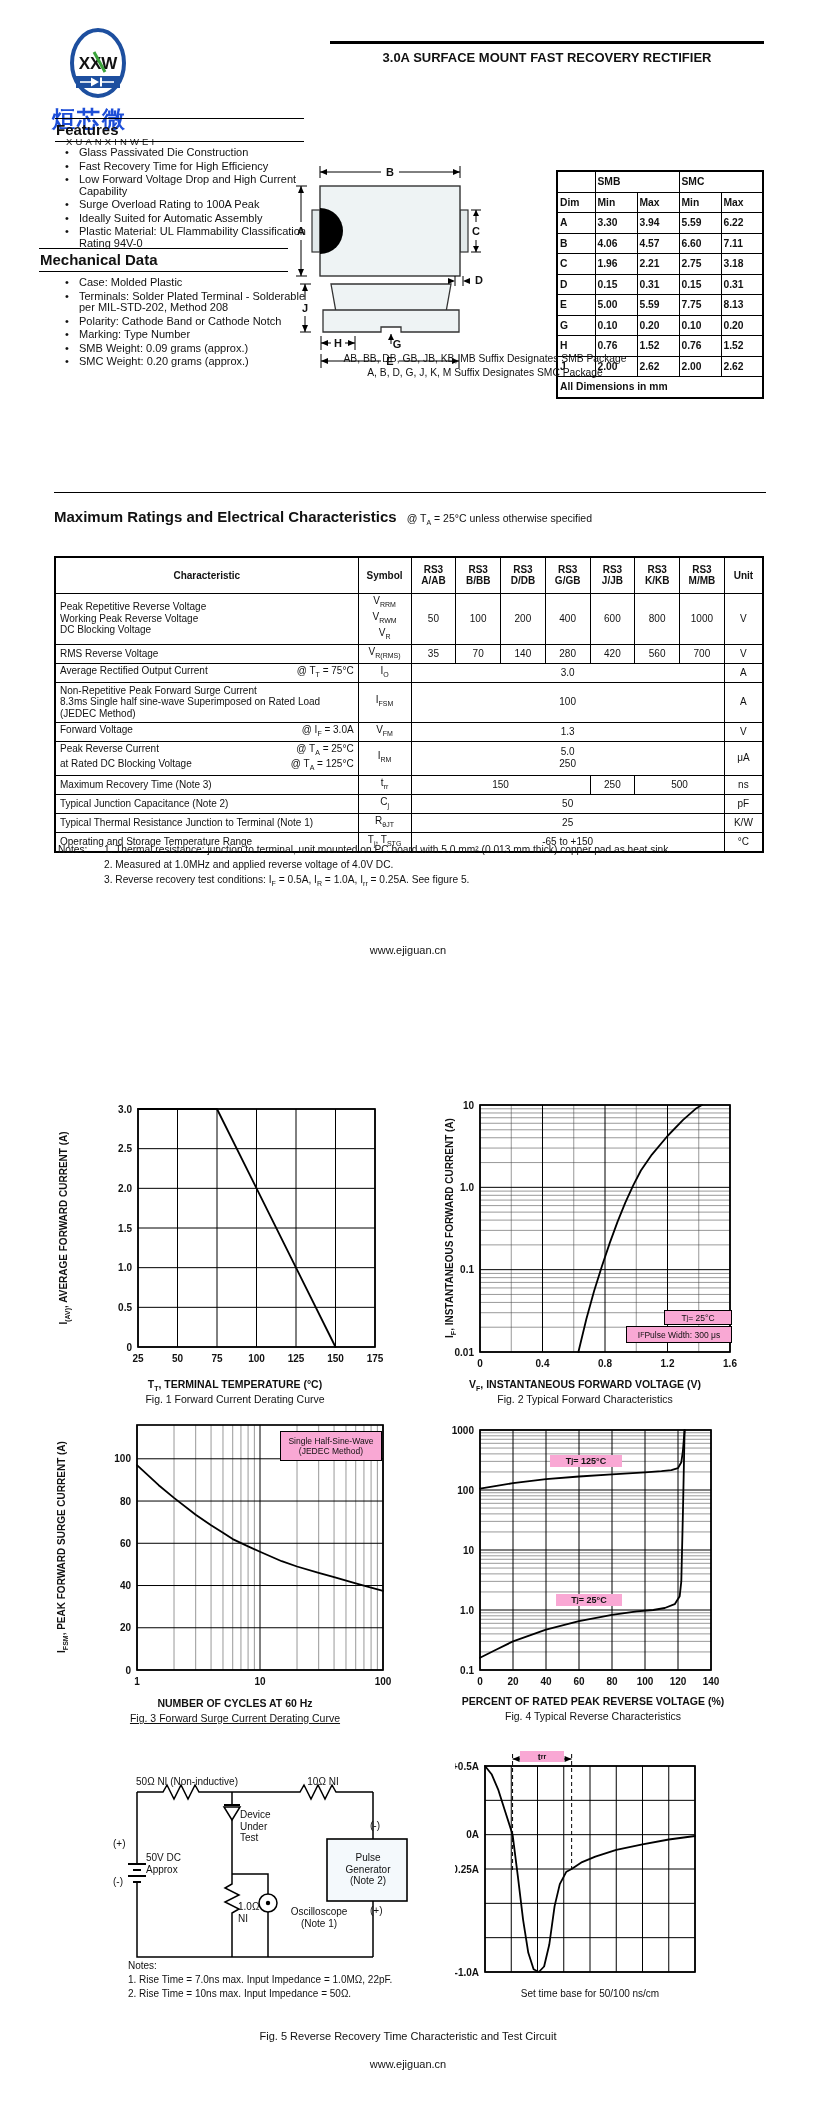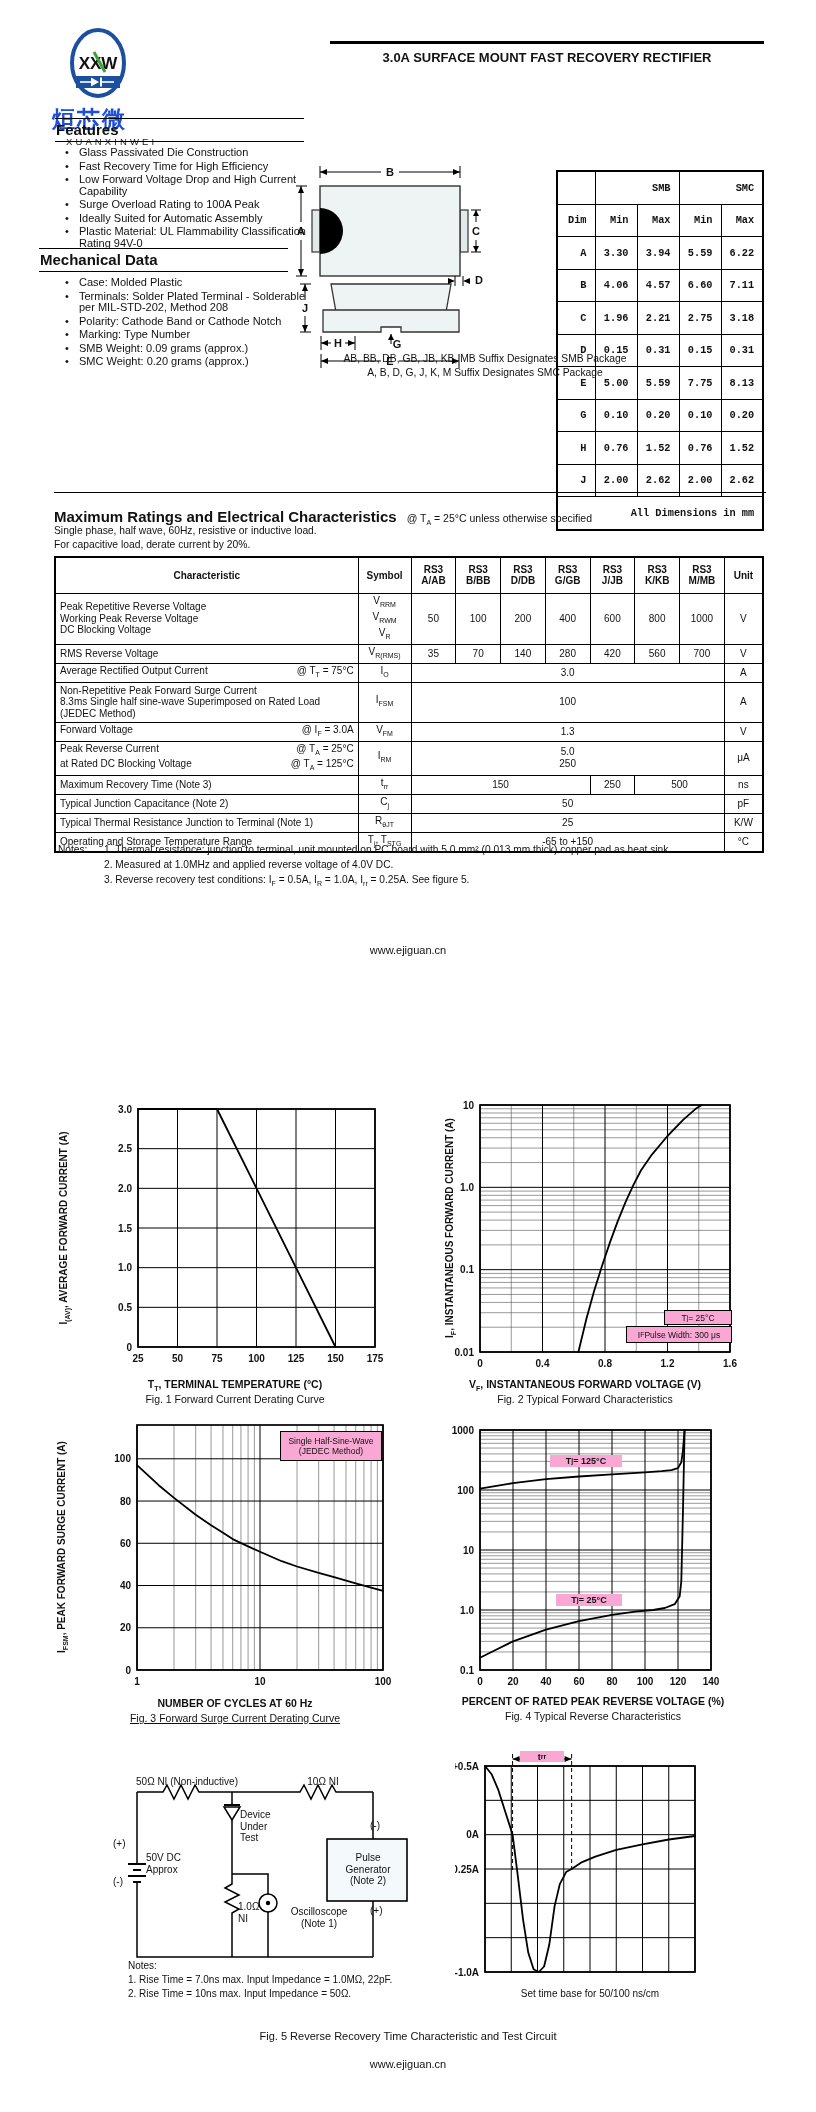--- a/index.html
+++ b/index.html
@@ -20,21 +20,21 @@
   .sec-h-top .h-line{display:flex;align-items:baseline;gap:10px;}
   .sec-h-top .h-main{font-weight:bold;font-size:15px;}
   .sec-h-top .h-cond{font-size:10.5px;}
   
   .bl{display:flex;font-size:11px;line-height:11.5px;margin-bottom:2px;}
   .bl .b{width:24px;text-align:center;flex:0 0 24px;}
   .bl .t{flex:1;}
   
   .dims{border-collapse:collapse;table-layout:fixed;font-size:10.3px;font-weight:bold;
         border:2px solid #000;background:#fff;}
-  .dims td,.dims th{border:1px solid #000;text-align:right;padding:8px;height:15.5px;font-family:Liberation Mono, monospace;}
+  .dims td,.dims th{border:1px solid #000;text-align:left;padding:2px;height:15.5px;}
   
   .rt{border-collapse:collapse;table-layout:fixed;font-size:10px;border:2px solid #000;background:#fff;}
   .rt td,.rt th{border:1px solid #000;padding:1px 4px;vertical-align:middle;}
   .rt th{text-align:center;font-weight:bold;white-space:pre-line;line-height:11.5px;}
   .rt .charc{text-align:left;line-height:11.5px;}
   .rt .cline{display:flex;justify-content:space-between;}
   .rt .sym,.rt .val,.rt .unit{text-align:center;line-height:12px;}
   sub{font-size:7px;}
   .smalltext{font-size:10.3px;line-height:13.5px;}
   .notesrow{display:flex;font-size:10.2px;line-height:15px;}
@@ -280,24 +280,20 @@
   <div class="abs center smalltext" style="left:305px;top:352px;width:360px;">
     <div>AB, BB, DB, GB, JB, KB, MB Suffix Designates SMB Package</div>
     <div>A, B, D, G, J, K, M Suffix Designates SMC Package</div>
   </div>
 
   <div class="abs sec-h-top" style="left:54px;top:492px;width:712px;">
     <div class="h-line">
       <span class="h-main">Maximum Ratings and Electrical Characteristics</span>
       <span class="h-cond">@ T<sub>A</sub> = 25°C unless otherwise specified</span>
     </div>
-  </div>
-  <div class="abs" style="left:54px;top:524px;width:712px;font-size:10.3px;line-height:13.5px;">
-    <div>Single phase, half wave, 60Hz, resistive or inductive load.</div>
-    <div>For capacitive load, derate current by 20%.</div>
   </div>
 
   <table class="rt abs" style="left:54px;top:556px;width:710px;">
     <colgroup>
       <col style="width:298px">
         <col style="width:52px">
       <col style="width:44px">
         <col style="width:44px">
         <col style="width:44px">
         <col style="width:44px">

